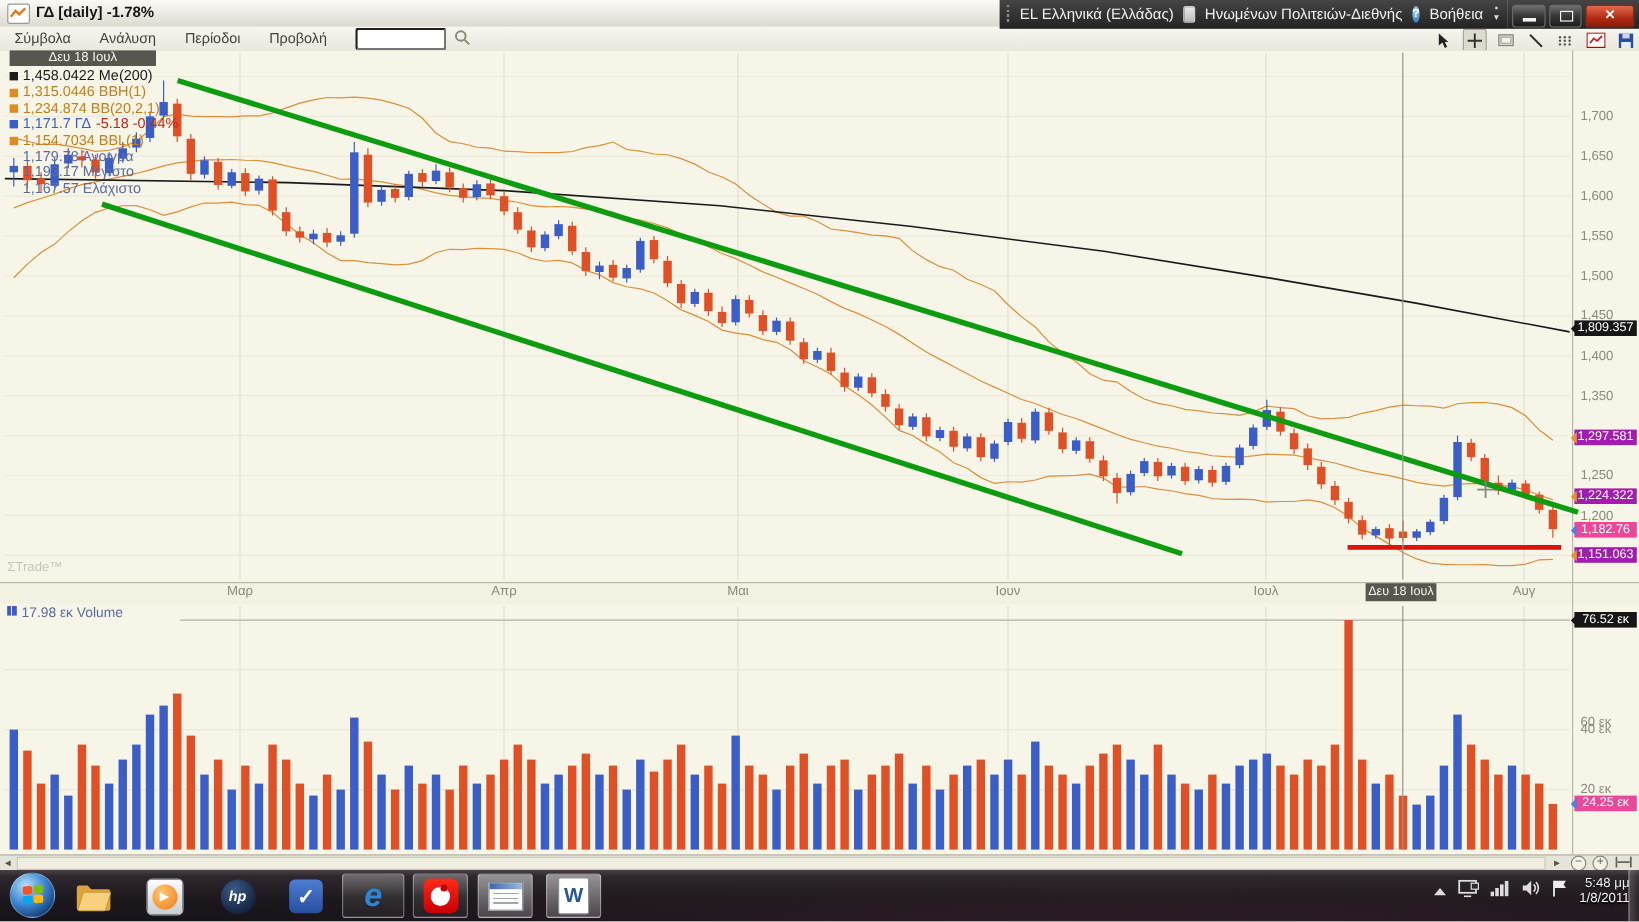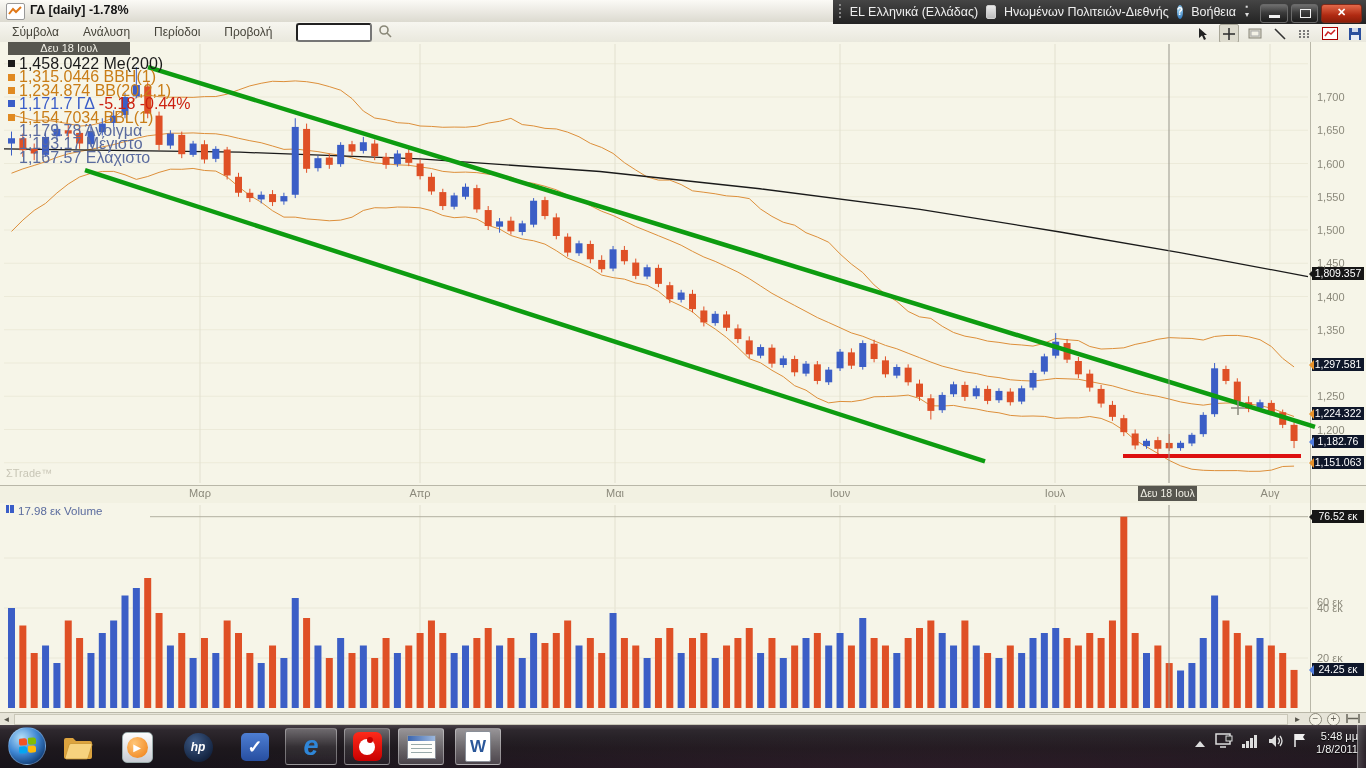--- a/index.html
+++ b/index.html
@@ -50,37 +50,37 @@
   
   #price-pane-bg{position:absolute;left:0;top:42px;width:1366px;height:443px;background:#f6f5e8;}
   #xaxis-row{position:absolute;left:0;top:485px;width:1366px;height:18px;background:#f2f1e2;
     border-top:1px solid #b9b7a8;border-bottom:1px solid #b9b7a8;}
   #vol-pane-bg{position:absolute;left:0;top:503px;width:1366px;height:209px;background:#f6f5e8;border-bottom:1px solid #b9b7a8;}
   .axis-sep{position:absolute;left:1310px;top:42px;width:1px;height:670px;background:#b9b7a8;}
   #chart-svg{position:absolute;left:0;top:0;width:1366px;height:725px;}
   
   .date-badge{position:absolute;left:8px;top:42px;width:122px;height:13px;background:#57564f;
     color:#f2f1e7;font-size:11px;line-height:13px;text-align:center;}
-  .legend{position:absolute;left:8px;top:57px;font-size:16px;line-height:13.4px;}
+  .legend{position:absolute;left:8px;top:57px;font-size:12px;line-height:13.4px;}
   .lg-row{display:flex;align-items:center;white-space:nowrap;}
   .sw{width:7px;height:7px;margin-right:4px;display:inline-block;}
   .c-black{color:#1b1b1b}.c-orange{color:#c97d17}.c-blue{color:#3a5dc8}
   .c-red{color:#cc2110;margin-left:4px}.c-info{color:#5a6b9e}
   .indent{margin-left:11px}
   .watermark{position:absolute;left:6px;top:467px;font-size:11px;color:#c8c6b6;}
   
   .ptick,.vtick{position:absolute;left:1317px;font-size:11px;color:#8b897b;}
   .xmonth{position:absolute;top:487px;font-size:11px;color:#8b897b;transform:translateX(-50%);}
   .pbadge,.vbadge{position:absolute;left:1312px;width:52px;height:13px;font-size:10.5px;color:#fff;
     text-align:center;line-height:13px;}
   .pbadge::before,.vbadge::before{content:'';position:absolute;left:-8px;top:1.5px;
     border:5px solid transparent;}
   .bg-black{background:#161616}.bg-black::before{border-right-color:#161616}
-  .bg-orange{background:#0f172a}.bg-orange::before{border-right-color:#e8922a}
-  .bg-blue{background:#0f172a}.bg-blue::before{border-right-color:#4f7de0}
+  .bg-orange{background:#a21caf}.bg-orange::before{border-right-color:#e8922a}
+  .bg-blue{background:#ec4899}.bg-blue::before{border-right-color:#4f7de0}
   .xbadge{position:absolute;left:1138px;top:486px;width:59px;height:15px;background:#57564f;
     color:#f2f1e7;font-size:10.5px;line-height:15px;text-align:center;}
   .vol-label{position:absolute;left:6px;top:505px;font-size:11.5px;color:#5a6b9e;display:flex;gap:4px;}
   .vol-ic{width:8px;height:8px;background:linear-gradient(90deg,#3a5dc8 0 3px,transparent 3px 4px,#3a5dc8 4px 7px);}
   
   .scrollrow{position:absolute;left:0;top:712px;width:1366px;height:13px;background:#e6e4d8;border-top:1px solid #b9b7a8;}
   .sthumb{position:absolute;left:14px;top:1px;width:1274px;height:11px;background:#f0eee3;border:1px solid #c9c7b8;box-sizing:border-box;}
   .sarrow{position:absolute;top:0;width:13px;height:13px;font-size:8px;color:#55534a;text-align:center;line-height:13px;}
   .zoombtn{position:absolute;top:0;width:15px;height:13px;font-size:10px;color:#66645a;text-align:center;line-height:12px;}
   .zoombtn .c{display:inline-block;width:11px;height:11px;border:1px solid #8a887a;border-radius:50%;line-height:9px;background:#f4f2e6;}

